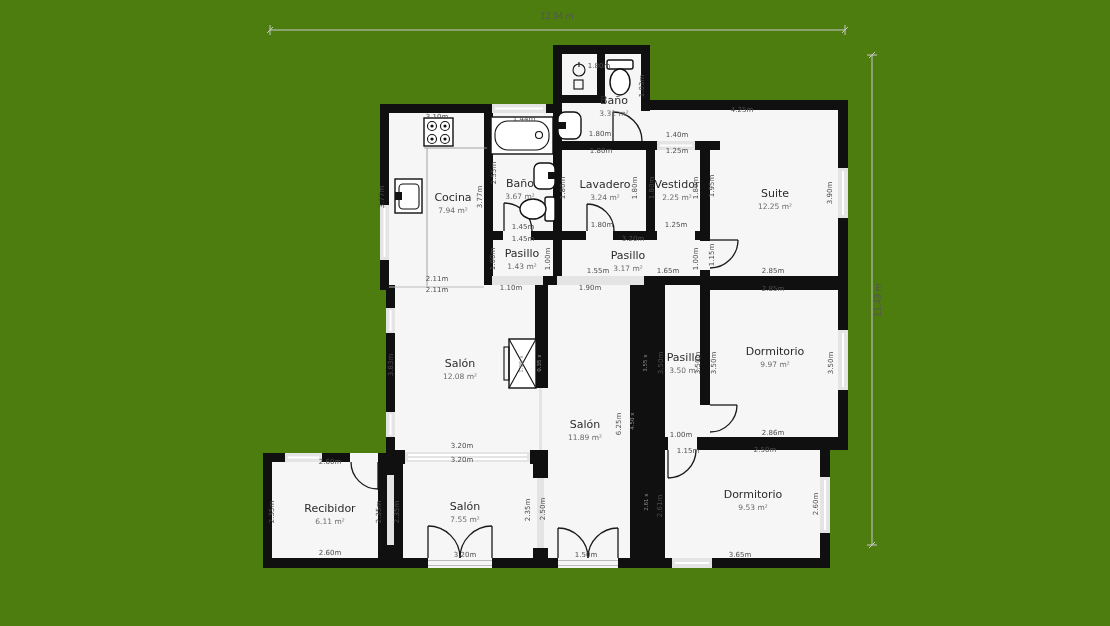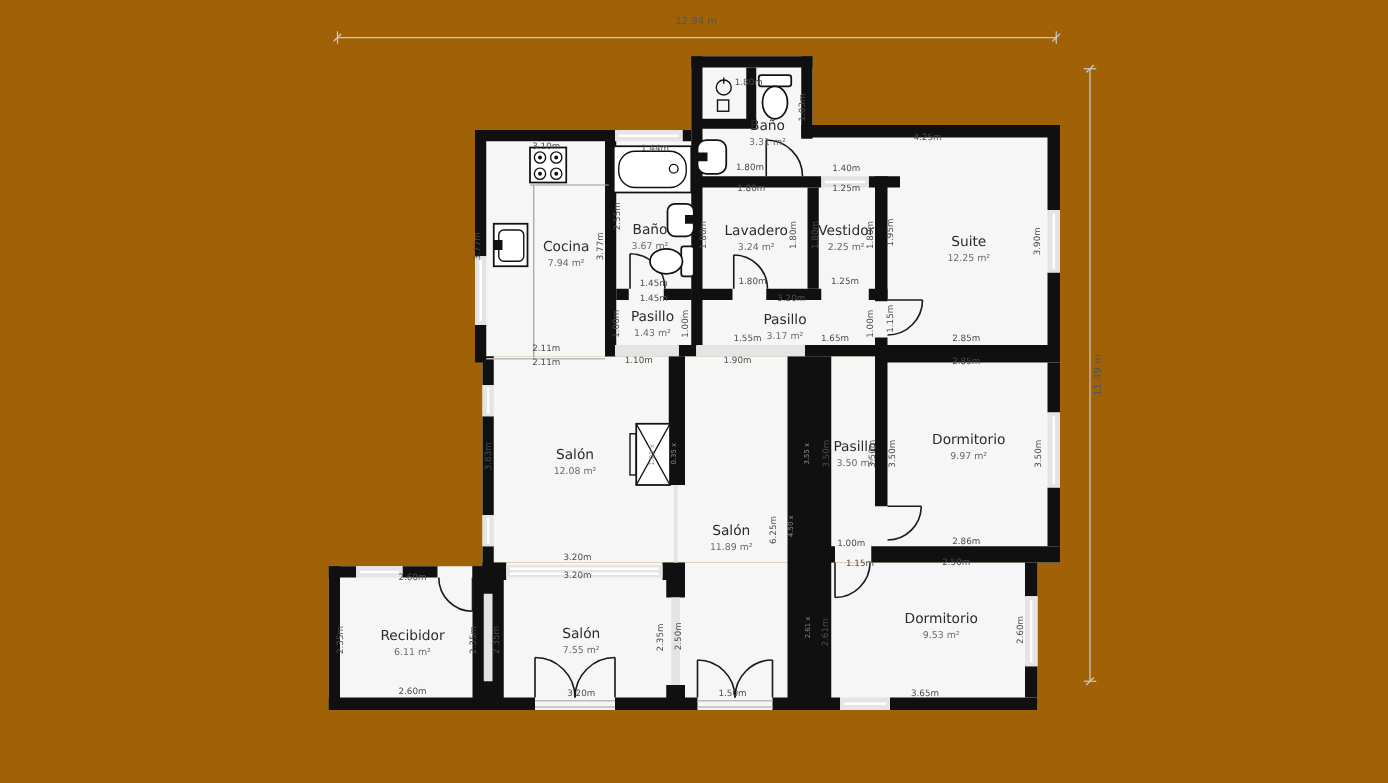--- a/index.html
+++ b/index.html
@@ -1,16 +1,16 @@
 <!DOCTYPE html>
 <html><head>
 <meta charset="utf-8">
 <style>
   html,body{margin:0;padding:0;background:#ffffff;}
-  #stage{position:relative;width:1110px;height:626px;background:#a16207;overflow:hidden;
+  #stage{position:relative;width:1110px;height:626px;background:#4d7c0f;overflow:hidden;
          font-family:"DejaVu Sans","Liberation Sans",sans-serif;}
   svg{position:absolute;left:0;top:0;}
   .wall{fill:#101010;}
   .floor{fill:#f6f6f6;}
   .opening{fill:#e4e4e4;}
   .glass{stroke:#ffffff;stroke-width:2;}
   .dimline{stroke:#c9c9c9;stroke-width:1;}
   .dimtick{stroke:#c9c9c9;stroke-width:1;}
   .door{stroke:#1a1a1a;stroke-width:1.3;fill:none;}
   .fixture{stroke:#111111;stroke-width:1.4;fill:#ffffff;}

